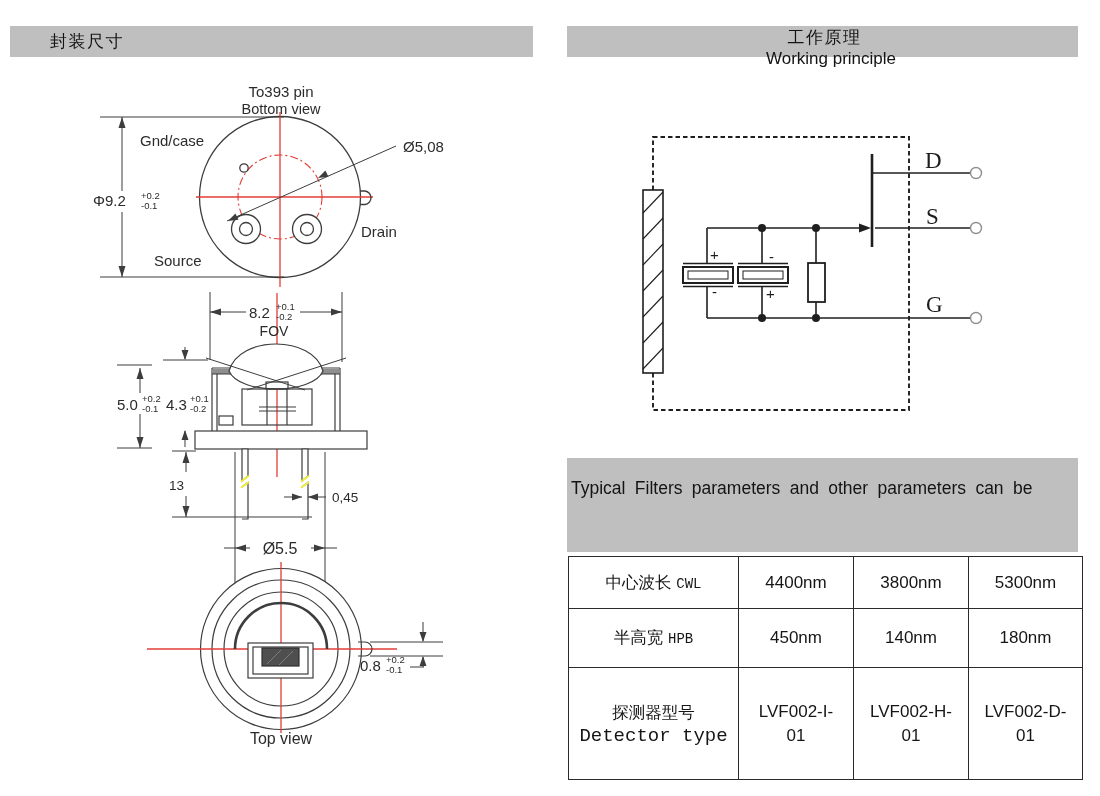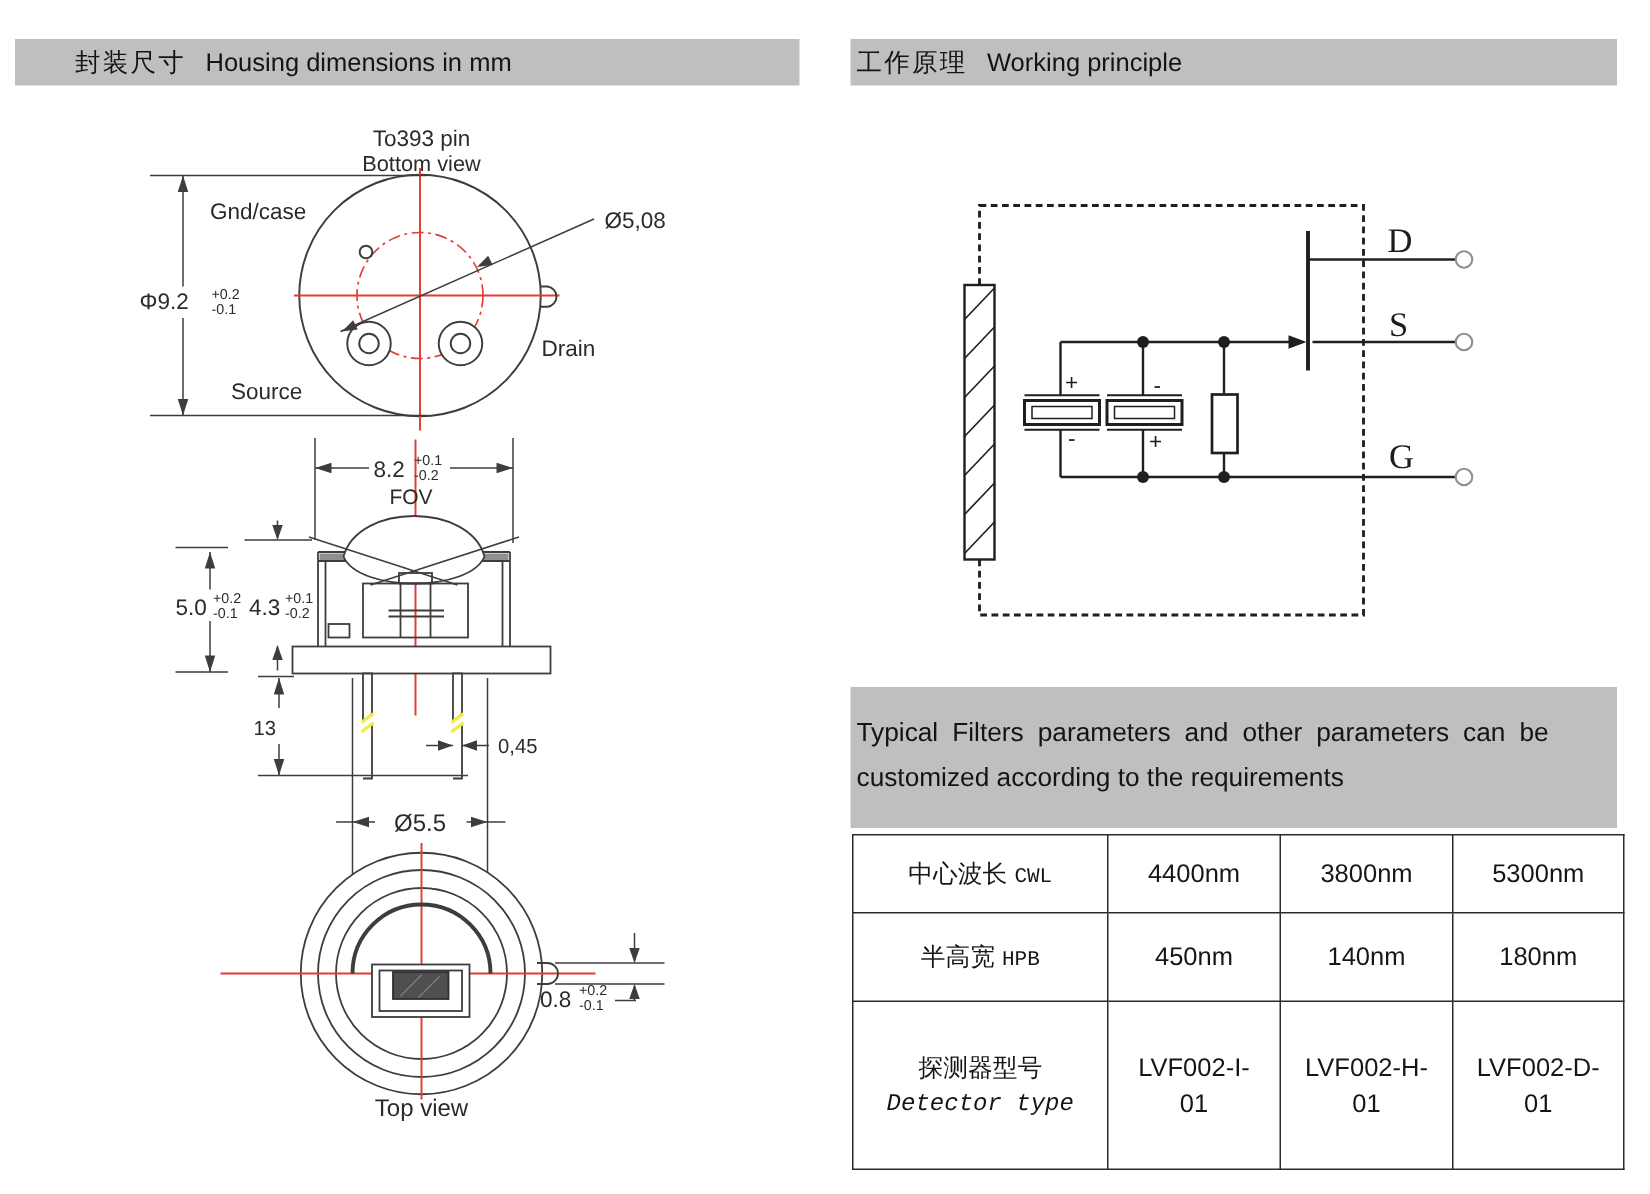--- a/index.html
+++ b/index.html
@@ -8,21 +8,21 @@
     font-family:"Liberation Sans",sans-serif;overflow:hidden;color:#1a1a1a;
   }
   .bar{
     position:absolute;top:26px;height:31px;background:#bfbfbf;
     display:flex;align-items:center;box-sizing:border-box;padding-left:4px;
     font-size:17px;color:#141414;
   }
   .bar .zh{letter-spacing:1.5px;}
   .bar .en{margin-left:13px;}
   #housing-bar{left:10px;width:523px;padding-left:40px;}
-  #working-bar{left:567px;width:511px;}
+  #working-bar{left:567px;width:511px;flex-direction:column;}
   svg{position:absolute;}
   svg text{font-family:"Liberation Sans",sans-serif;fill:#2b2b2b;}
   .dimtxt{font-size:15px;}
   .toltxt{font-size:9.5px;}
   .lbltxt{font-size:15px;}
   .serifT{font-family:"Liberation Serif",serif;font-size:23px;fill:#1c1c1c;}
   .signT{font-size:15px;fill:#1c1c1c;}
   #note-block{
     position:absolute;left:567px;top:458px;width:511px;height:94px;
     background:#bfbfbf;box-sizing:border-box;padding:3px 4px 0 4px;
@@ -32,30 +32,29 @@
   #note-block .nen1{word-spacing:4.5px;white-space:nowrap;margin-top:12px;}
   #filters-table{
     position:absolute;left:568px;top:556px;border-collapse:collapse;table-layout:fixed;padding-left:28px;
   }
   #filters-table td{
     border:1.7px solid #2b2b2b;text-align:center;vertical-align:middle;
     font-size:17px;color:#161616;padding:0;
   }
   .cjk-label{font-size:16.5px;}
   .mono{font-family:"Liberation Mono",monospace;font-size:14px;}
-  .mono2{font-family:"Liberation Mono",monospace;font-size:16px;font-style:italic;}
+  .mono2{font-family:"Liberation Mono",monospace;font-size:19px;}
   .twoline{line-height:24px;}
   .val2{font-size:15.5px;line-height:24px;}
 </style>
 </head>
 <body>
 
 <div class="bar" id="housing-bar">
   <span class="zh">封装尺寸</span>
-  <span class="en">Housing dimensions in mm</span>
 </div>
 <div class="bar" id="working-bar">
   <span class="zh">工作原理</span>
   <span class="en">Working principle</span>
 </div>
 
 <svg style="left:0;top:60px" width="560" height="720" viewBox="0 60 560 720">
 
   <g stroke="#3d3d3d" stroke-width="1.3" fill="none">
     <text x="281" y="97" text-anchor="middle" class="lbltxt" stroke="none" fill="#2b2b2b" font-size="14.5">To393 pin</text>
@@ -329,21 +328,20 @@
   <text x="926" y="224" class="serifT">S</text>
   <text x="926" y="312" class="serifT">G</text>
   <text x="710" y="260" class="signT">+</text>
   <text x="712" y="297" class="signT">-</text>
   <text x="769" y="262" class="signT">-</text>
   <text x="766" y="299" class="signT">+</text>
 </svg>
 
 <div id="note-block">
   <div class="nen1">Typical Filters parameters and other parameters can be</div>
-  <div class="nen2">customized according to the requirements</div>
 </div>
 
 <table id="filters-table">
   <colgroup>
       <col style="width:170px">
       <col style="width:115px">
       <col style="width:115px">
       <col style="width:114px">
     </colgroup>
   <tbody>

